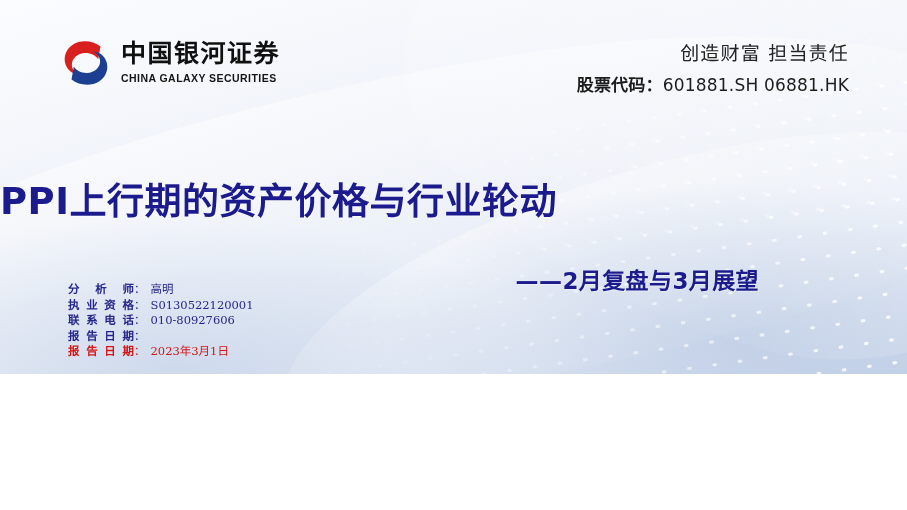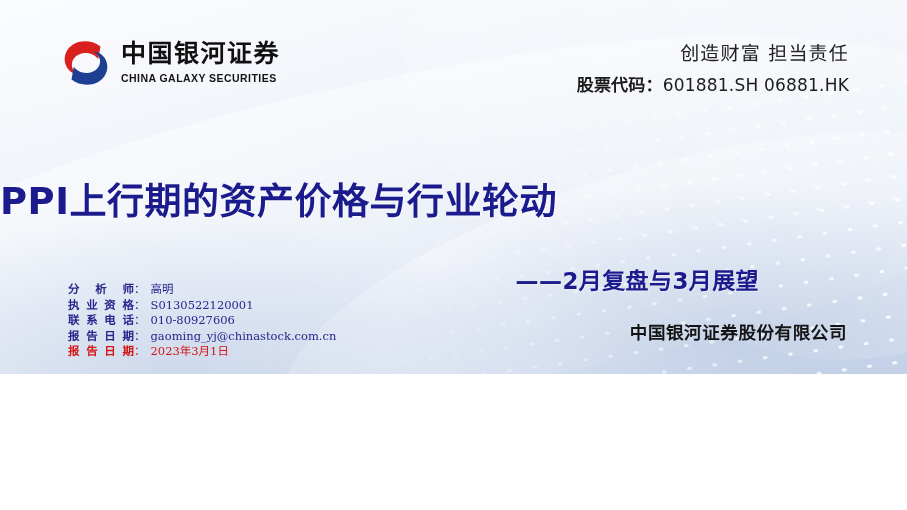--- a/index.html
+++ b/index.html
@@ -321,26 +321,24 @@
         <span class="analyst-value">S0130522120001</span>
       </div>
       <div class="analyst-row">
         <span class="analyst-label">联系电话</span>
         <span class="analyst-colon">：</span>
         <span class="analyst-value">010-80927606</span>
       </div>
       <div class="analyst-row">
         <span class="analyst-label">报告日期</span>
         <span class="analyst-colon">：</span>
-        <span class="analyst-value">gaoming_yj@chinastock.com.cn</span>
       </div>
       <div class="analyst-row is-date">
         <span class="analyst-label">报告日期</span>
         <span class="analyst-colon">：</span>
         <span class="analyst-value">2023年3月1日</span>
       </div>
     </div>
 
   <div class="company-block">
-    <div class="company-cn">中国银河证券股份有限公司</div>
   </div>
 
 </div>
 
 </body></html>

